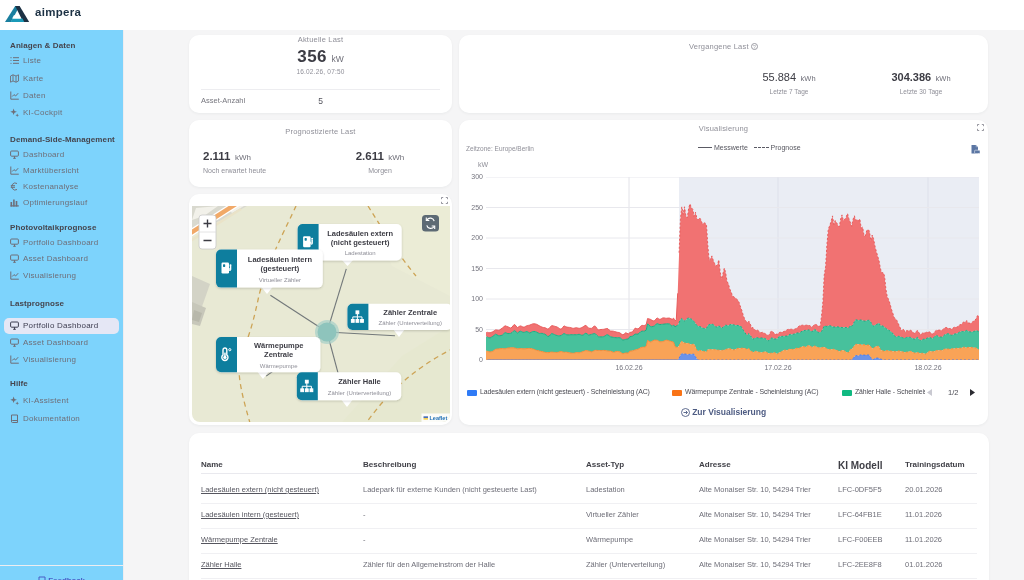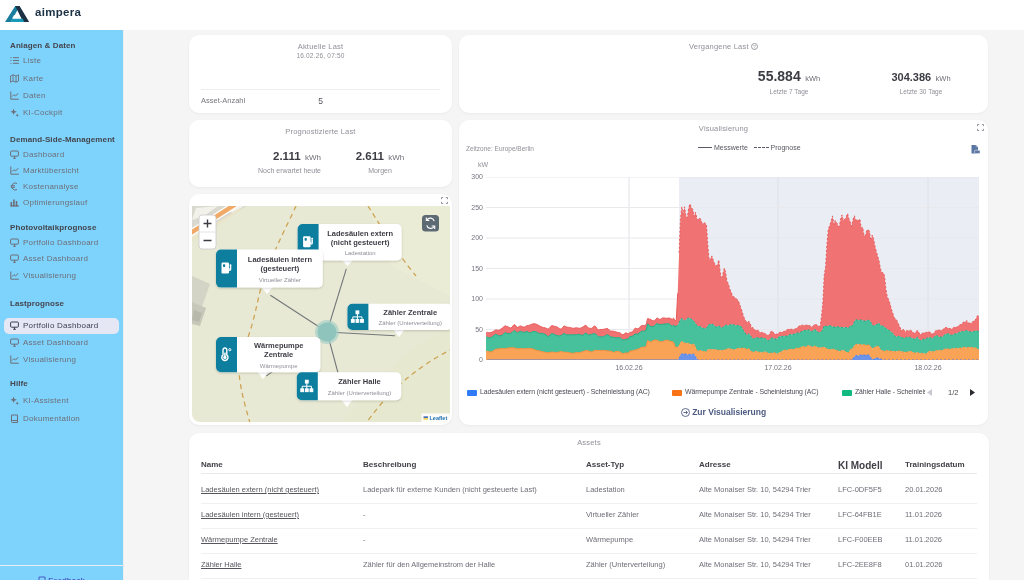--- a/index.html
+++ b/index.html
@@ -149,30 +149,31 @@
       </svg>
       <span>Dokumentation</span>
     </div>
 <div class="abs" style="left:0;right:0;top:535px;border-top:1px solid #ededf0"></div>
 <div class="abs" style="left:0;right:0;top:546px;text-align:center;font-size:8px;font-weight:bold;color:#4a5cc5"><svg width="8" height="8" viewBox="0 0 8 8" fill="none" stroke="#4a5cc5" stroke-width="1" style="vertical-align:-1px">
         <path d="M1 1 H7 V5.5 H3.5 L1.8 7 V5.5 H1 Z"></path>
       </svg> Feedback</div>
   </div>
 
 <div class="card" style="left:189px;top:35px;width:263px;height:78px">
-  <div class="ctitle" style="margin-top:7px">Aktuelle Last</div>
+  <div class="ctitle" style="">Aktuelle Last</div>
+  <div style="text-align:center;margin-top:3px"><span style="font-size:17px;font-weight:bold;color:#3c3c44;letter-spacing:.5px">356</span> <span style="font-size:8.5px;color:#6e6e78"> kW</span></div>
   <div class="ctitle" style="font-size:6.5px;margin-top:1px">16.02.26, 07:50</div>
   <div style="position:absolute;left:12px;right:12px;top:54px;border-top:1px solid #ededf0"></div>
   <div class="abs" style="left:12px;top:61px;font-size:7.5px;color:#77777f">Asset-Anzahl</div>
   <div class="abs" style="left:0;right:0;top:61px;text-align:center;font-size:8.5px;color:#55555e">5</div>
 </div>
 
 <div class="card" style="left:189px;top:120px;width:263px;height:67px">
   <div class="ctitle" style="margin-top:7px">Prognostizierte Last</div>
-  <div class="abs" style="left:14px;top:26px;width:118px;text-align:right"><span style="font-size:11.5px;font-weight:bold;color:#3c3c44">2.111</span> <span style="font-size:8px;color:#6e6e78">kWh</span><div class="g7" style="margin-top:3px;font-size:7px">Noch erwartet heute</div></div>
+  <div class="abs" style="left:14px;top:26px;width:118px;text-align:left"><span style="font-size:11.5px;font-weight:bold;color:#3c3c44">2.111</span> <span style="font-size:8px;color:#6e6e78">kWh</span><div class="g7" style="margin-top:3px;font-size:7px">Noch erwartet heute</div></div>
   <div class="abs" style="left:132px;top:26px;width:118px;text-align:center"><span style="font-size:11.5px;font-weight:bold;color:#3c3c44">2.611</span> <span style="font-size:8px;color:#6e6e78">kWh</span><div class="g7" style="margin-top:3px;font-size:7px">Morgen</div></div>
 </div>
 
 <div class="card" style="left:189px;top:194px;width:263px;height:231px">
   <svg class="abs" style="right:4px;top:3px" width="7" height="7" viewBox="0 0 8 8" fill="none" stroke="#8f8f98" stroke-width="1.1">
       <path d="M0.5 2.5 V0.5 H2.5 M5.5 0.5 H7.5 V2.5 M7.5 5.5 V7.5 H5.5 M2.5 7.5 H0.5 V5.5"></path>
     </svg>
   <div class="abs" style="left:3px;top:12px;width:258px;height:216px;overflow:hidden;border-radius:0 0 8px 8px">
   <svg width="258" height="216" viewBox="0 0 258 216">
 <rect width="258" height="216" fill="#e8e9d4"></rect>
@@ -289,21 +290,21 @@
 <rect x="229.5" y="207.5" width="29" height="9" fill="#ffffff" opacity="0.85"></rect>
 <rect x="231.5" y="210.3" width="4.5" height="1.7" fill="#4a6fb5"></rect>
         <rect x="231.5" y="212.0" width="4.5" height="1.7" fill="#f7d154"></rect>
 <text x="237.5" y="214.3" font-size="5.5" font-weight="bold" fill="#1f6fb5" font-family="Liberation Sans, sans-serif">Leaflet</text>
 </svg>
   </div>
 </div>
 
 <div class="card" style="left:459px;top:35px;width:529px;height:78px">
   <div class="ctitle" style="margin-top:7px">Vergangene Last <span style="display:inline-block;width:7px;height:7px;border:1px solid #9a9aa2;border-radius:50%;font-size:5px;line-height:7px;color:#9a9aa2;vertical-align:0px">?</span></div>
-  <div class="abs" style="left:264px;top:32px;width:132px;text-align:center"><span style="font-size:14px;font-weight:bold;color:#3c3c44">55.884</span> <span style="font-size:7.5px;color:#6e6e78">kWh</span><div class="g7" style="margin-top:3px;font-size:6.5px">Letzte 7 Tage</div></div>
+  <div class="abs" style="left:264px;top:32px;width:132px;text-align:center"><span style="font-size:11px;font-weight:normal;color:#3c3c44">55.884</span> <span style="font-size:7.5px;color:#6e6e78">kWh</span><div class="g7" style="margin-top:3px;font-size:6.5px">Letzte 7 Tage</div></div>
   <div class="abs" style="left:396px;top:32px;width:132px;text-align:center"><span style="font-size:11px;font-weight:bold;color:#3c3c44">304.386</span> <span style="font-size:7.5px;color:#6e6e78">kWh</span><div class="g7" style="margin-top:3px;font-size:6.5px">Letzte 30 Tage</div></div>
 </div>
 
 <div class="card" style="left:459px;top:120px;width:529px;height:305px">
   <div class="ctitle" style="margin-top:4px">Visualisierung</div>
   <svg class="abs" style="right:4px;top:4px" width="7" height="7" viewBox="0 0 8 8" fill="none" stroke="#8f8f98" stroke-width="1.1">
       <path d="M0.5 2.5 V0.5 H2.5 M5.5 0.5 H7.5 V2.5 M7.5 5.5 V7.5 H5.5 M2.5 7.5 H0.5 V5.5"></path>
     </svg>
   <div class="abs" style="left:7px;top:25px;font-size:6.5px;color:#8f8f98">Zeitzone: Europe/Berlin</div>
   <div class="abs" style="left:239px;top:24px;font-size:7px;color:#55555e;white-space:nowrap">
@@ -366,21 +367,20 @@
 <svg class="abs" style="left:511px;top:269px" width="5" height="7" viewBox="0 0 5 7">
       <path d="M0 0 L5 3.5 L0 7 Z" fill="#2b2b31"></path>
     </svg>
 <div class="abs" style="left:0;right:0;top:287px;text-align:center;font-size:8.5px;font-weight:bold;color:#4d5b82"><svg width="9" height="9" viewBox="0 0 9 9" fill="none" stroke="#4d5b82" style="vertical-align:-1.5px">
         <circle cx="4.5" cy="4.5" r="4" stroke-width="0.9"></circle>
         <path d="M2.5 4.5 H6.2 M4.8 2.8 L6.5 4.5 L4.8 6.2" stroke-width="0.9"></path>
       </svg> Zur Visualisierung</div>
 </div>
 
 <div class="card" style="left:189px;top:433px;width:800px;height:160px">
-  <div class="ctitle" style="margin-top:5px;font-size:7.5px">Assets</div>
   <div class="abs" style="left:12px;top:27px;font-size:8px;font-weight:bold;color:#3f3f46">Name</div>
 <div class="abs" style="left:174px;top:27px;font-size:8px;font-weight:bold;color:#3f3f46">Beschreibung</div>
 <div class="abs" style="left:397px;top:27px;font-size:8px;font-weight:bold;color:#3f3f46">Asset-Typ</div>
 <div class="abs" style="left:510px;top:27px;font-size:8px;font-weight:bold;color:#3f3f46">Adresse</div>
 <div class="abs" style="left:649px;top:27px;font-size:10px;font-weight:bold;color:#3f3f46">KI Modell</div>
 <div class="abs" style="left:716px;top:27px;font-size:8px;font-weight:bold;color:#3f3f46">Trainingsdatum</div>
 <div class="abs" style="left:12px;right:12px;top:40px;border-top:1px solid #e9e9ee"></div>
 <div class="abs" style="left:12px;top:52px;font-size:7.5px;text-decoration:underline;color:#55555e">Ladesäulen extern (nicht gesteuert)</div>
 <div class="abs" style="left:174px;top:52px;font-size:7.5px;color:#6e6e78">Ladepark für externe Kunden (nicht gesteuerte Last)</div>
 <div class="abs" style="left:397px;top:52px;font-size:7.5px;color:#6e6e78">Ladestation</div>

